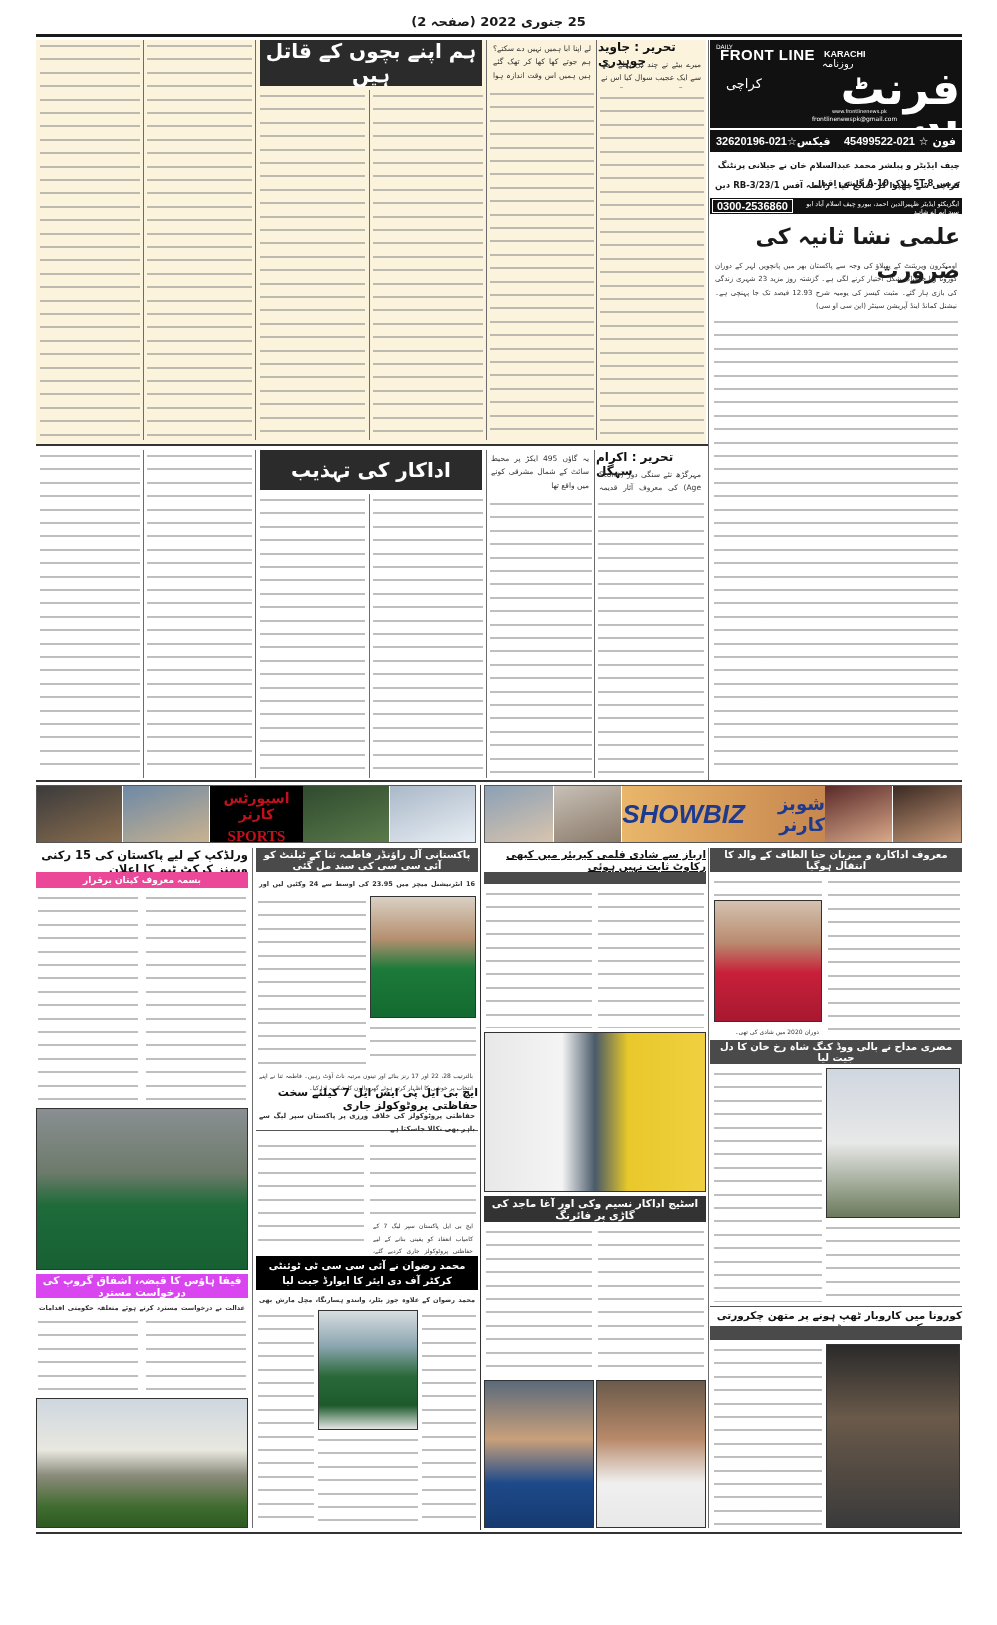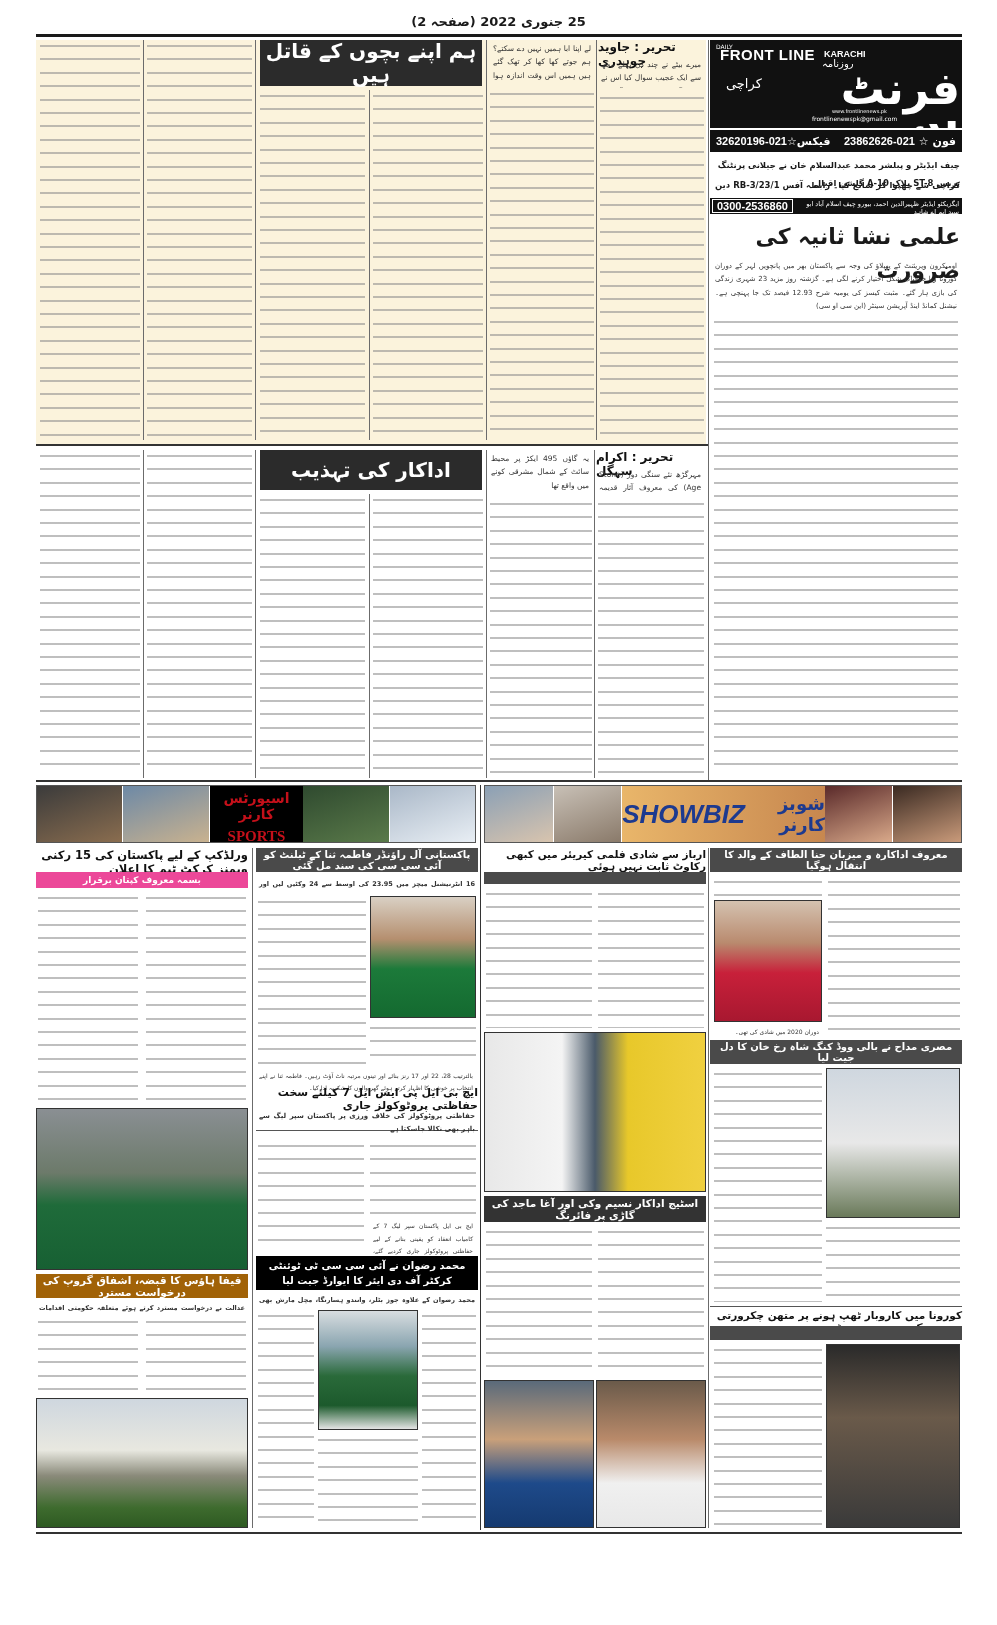--- a/index.html
+++ b/index.html
@@ -37,21 +37,21 @@
   <div class="abs" style="left:8px;top:4px;font-family:'Liberation Sans',sans-serif;font-weight:bold;font-size:15px;letter-spacing:.5px;">FRONT LINE</div>
   <div class="abs" style="left:112px;top:7px;font-family:'Liberation Sans',sans-serif;font-weight:bold;font-size:9px;">KARACHI</div>
   <div class="abs" style="left:110px;top:16px;font-size:10px;direction:rtl;">روزنامہ</div>
   <div class="abs" style="left:30px;top:22px;font-size:44px;font-weight:bold;direction:rtl;line-height:50px;">فرنٹ لائن</div>
   <div class="abs" style="left:14px;top:34px;font-size:13px;direction:rtl;">کراچی</div>
   <div class="abs" style="left:120px;top:66px;font-size:5px;">www.frontlinenews.pk</div>
   <div class="abs" style="left:100px;top:73px;font-size:6px;">frontlinenewspk@gmail.com</div>
 </div>
 
 <div class="abs phone-bar" style="left:710px;top:130px;width:252px;height:22px;font-size:11px;">
-  <span><span>فون</span> ☆ <span style="font-family:'Liberation Sans',sans-serif;">021-23862626</span></span>
+  <span><span>فون</span> ☆ <span style="font-family:'Liberation Sans',sans-serif;">021-45499522</span></span>
   <span><span>فیکس</span>☆<span style="font-family:'Liberation Sans',sans-serif;">021-32620196</span></span>
 </div>
 <div class="abs rtl" style="left:712px;top:156px;width:248px;font-size:8.5px;font-weight:bold;line-height:18px;">چیف ایڈیٹر و پبلشر محمد عبدالسلام خان نے جیلانی پرنٹنگ پریس ST-8 بلاک 10-A گلشن اقبال</div>
 <div class="abs rtl" style="left:712px;top:176px;width:248px;font-size:8.5px;font-weight:bold;line-height:18px;">کراچی سے چھپوا کر شائع کیا۔ رابطہ آفس RB-3/23/1 دین محمد وفائی روڈ کراچی</div>
 <div class="abs" style="left:710px;top:198px;width:252px;height:16px;background:#111;">
   <span class="abs badge-num" style="left:2px;top:1px;font-size:11px;font-family:'Liberation Sans',sans-serif;border:1px solid #fff;">0300-2536860</span>
   <span class="abs rtl" style="right:3px;top:2px;color:#fff;font-size:6.5px;width:160px;">ایگزیکٹو ایڈیٹر ظہیرالدین احمد، بیورو چیف اسلام آباد ابو سید ایم اے شاہد</span>
 </div>
 
 <div class="abs rtl" style="left:712px;top:220px;width:248px;font-size:22px;font-weight:bold;line-height:34px;">علمی نشا ثانیہ کی ضرورت</div>
@@ -118,21 +118,21 @@
   <div class="ph" style="flex:.8;background:linear-gradient(160deg,#5a2a2a,#d9a98a);"></div>
   <div class="ph" style="flex:.8;background:linear-gradient(160deg,#3a2a22,#c99a7a);border-right:none;"></div>
 </div>
 <div class="abs colrule" style="left:480px;top:785px;height:745px;background:#333;"></div>
 
 <div class="abs headline-light" style="left:36px;top:848px;width:212px;font-size:11.5px;border-bottom:1px solid #eab308;padding-bottom:2px;">ورلڈکپ کے لیے پاکستان کی 15 رکنی ویمنز کرکٹ ٹیم کا اعلان</div>
 <div class="abs headline-dark" style="left:36px;top:872px;width:212px;height:16px;font-size:9px;background:#ec4899;">بسمہ معروف کپتان برقرار</div>
 <div class="abs fill-lines" style="left:38px;top:892px;width:100px;height:210px;"></div>
 <div class="abs fill-lines" style="left:146px;top:892px;width:100px;height:210px;"></div>
 <div class="abs photo" style="left:36px;top:1108px;width:212px;height:162px;background:linear-gradient(180deg,#8a8f93 0%,#6c7a6a 40%,#1f6b3a 60%,#176033 100%);"></div>
-<div class="abs headline-dark" style="left:36px;top:1274px;width:212px;height:24px;font-size:10.5px;background:#a16207;">فیفا ہاؤس کا قبضہ، اشفاق گروپ کی درخواست مسترد</div>
+<div class="abs headline-dark" style="left:36px;top:1274px;width:212px;height:24px;font-size:10.5px;background:#d946ef;">فیفا ہاؤس کا قبضہ، اشفاق گروپ کی درخواست مسترد</div>
 <div class="abs text-block" style="left:36px;top:1300px;width:212px;height:14px;font-size:6.5px;line-height:12px;font-weight:bold;">عدالت نے درخواست مسترد کرتے ہوئے متعلقہ حکومتی اقدامات کو درست قرار دیا</div>
 <div class="abs fill-lines" style="left:38px;top:1316px;width:100px;height:76px;"></div>
 <div class="abs fill-lines" style="left:146px;top:1316px;width:100px;height:76px;"></div>
 <div class="abs photo" style="left:36px;top:1398px;width:212px;height:130px;background:linear-gradient(180deg,#cfd7df 0%,#e8e8e0 40%,#8a8a7a 60%,#3e6b2e 85%,#2e5a22 100%);"></div>
 <div class="abs colrule" style="left:252px;top:848px;height:680px;"></div>
 
 <div class="abs headline-dark" style="left:256px;top:848px;width:222px;height:24px;font-size:10px;background:#4a4a4a;">پاکستانی آل راؤنڈر فاطمہ ثنا کے ٹیلنٹ کو آئی سی سی کی سند مل گئی</div>
 <div class="abs text-block" style="left:256px;top:876px;width:222px;height:16px;font-size:6.5px;line-height:12px;font-weight:bold;">16 انٹرنیشنل میچز میں 23.95 کی اوسط سے 24 وکٹیں لیں اور 16.50 کی اوسط</div>
 <div class="abs fill-lines" style="left:258px;top:896px;width:108px;height:170px;"></div>
 <div class="abs photo" style="left:370px;top:896px;width:106px;height:122px;background:linear-gradient(180deg,#d9d0c4 0%,#b58f6f 35%,#1c7a3a 60%,#146a30 100%);"></div>
@@ -157,21 +157,21 @@
 <div class="abs fill-lines" style="left:714px;top:876px;width:108px;height:22px;"></div>
 <div class="abs headline-dark" style="left:710px;top:1040px;width:252px;height:24px;font-size:10px;background:#4a4a4a;">مصری مداح نے بالی ووڈ کنگ شاہ رخ خان کا دل جیت لیا</div>
 <div class="abs fill-lines" style="left:714px;top:1068px;width:108px;height:234px;"></div>
 <div class="abs photo" style="left:826px;top:1068px;width:134px;height:150px;background:linear-gradient(180deg,#cfd7df 0%,#e8e8e8 50%,#6a7a5a 100%);"></div>
 <div class="abs fill-lines" style="left:826px;top:1222px;width:134px;height:80px;"></div>
 <div class="abs headline-light" style="left:710px;top:1306px;width:252px;font-size:10.5px;border-top:1px solid #555;padding-top:2px;">کورونا میں کاروبار ٹھپ ہونے پر متھن چکرورتی مودی حکومت پر برس پڑے</div>
 <div class="abs" style="left:710px;top:1326px;width:252px;height:14px;background:#4a4a4a;"></div>
 <div class="abs fill-lines" style="left:714px;top:1344px;width:108px;height:184px;"></div>
 <div class="abs photo" style="left:826px;top:1344px;width:134px;height:184px;background:linear-gradient(180deg,#2a2a2a 0%,#6a5a4a 40%,#3a3a3a 100%);"></div>
 
-<div class="abs headline-light" style="left:484px;top:848px;width:222px;font-size:10.5px;border-bottom:1px solid #555;padding-bottom:2px;">ارباز سے شادی فلمی کیریئر میں کبھی رکاوٹ ثابت نہیں ہوئی</div>
+<div class="abs headline-light" style="left:484px;top:848px;width:222px;font-size:10.5px;border-bottom:1px solid #555;padding-bottom:2px;text-decoration:underline;">ارباز سے شادی فلمی کیریئر میں کبھی رکاوٹ ثابت نہیں ہوئی</div>
 <div class="abs" style="left:484px;top:872px;width:222px;height:12px;background:#4a4a4a;"></div>
 <div class="abs fill-lines" style="left:486px;top:888px;width:106px;height:140px;"></div>
 <div class="abs fill-lines" style="left:598px;top:888px;width:106px;height:140px;"></div>
 <div class="abs photo" style="left:484px;top:1032px;width:222px;height:160px;background:linear-gradient(90deg,#e8e8e8 0%,#f4f4f4 35%,#4a5a6a 50%,#e8c82a 65%,#f0d040 100%);"></div>
 <div class="abs headline-dark" style="left:484px;top:1196px;width:222px;height:26px;font-size:10.5px;background:#333;">اسٹیج اداکار نسیم وکی اور آغا ماجد کی گاڑی پر فائرنگ</div>
 <div class="abs fill-lines" style="left:486px;top:1226px;width:106px;height:150px;"></div>
 <div class="abs fill-lines" style="left:598px;top:1226px;width:106px;height:150px;"></div>
 <div class="abs photo" style="left:484px;top:1380px;width:110px;height:148px;background:linear-gradient(180deg,#5a6a7a 0%,#c9a07a 40%,#1e4a8a 70%,#153a70 100%);"></div>
 <div class="abs photo" style="left:596px;top:1380px;width:110px;height:148px;background:linear-gradient(180deg,#6a5a4a 0%,#b98a6a 40%,#f0f0f0 70%,#e8e8e8 100%);"></div>
 <div class="abs colrule" style="left:708px;top:848px;height:680px;"></div>

